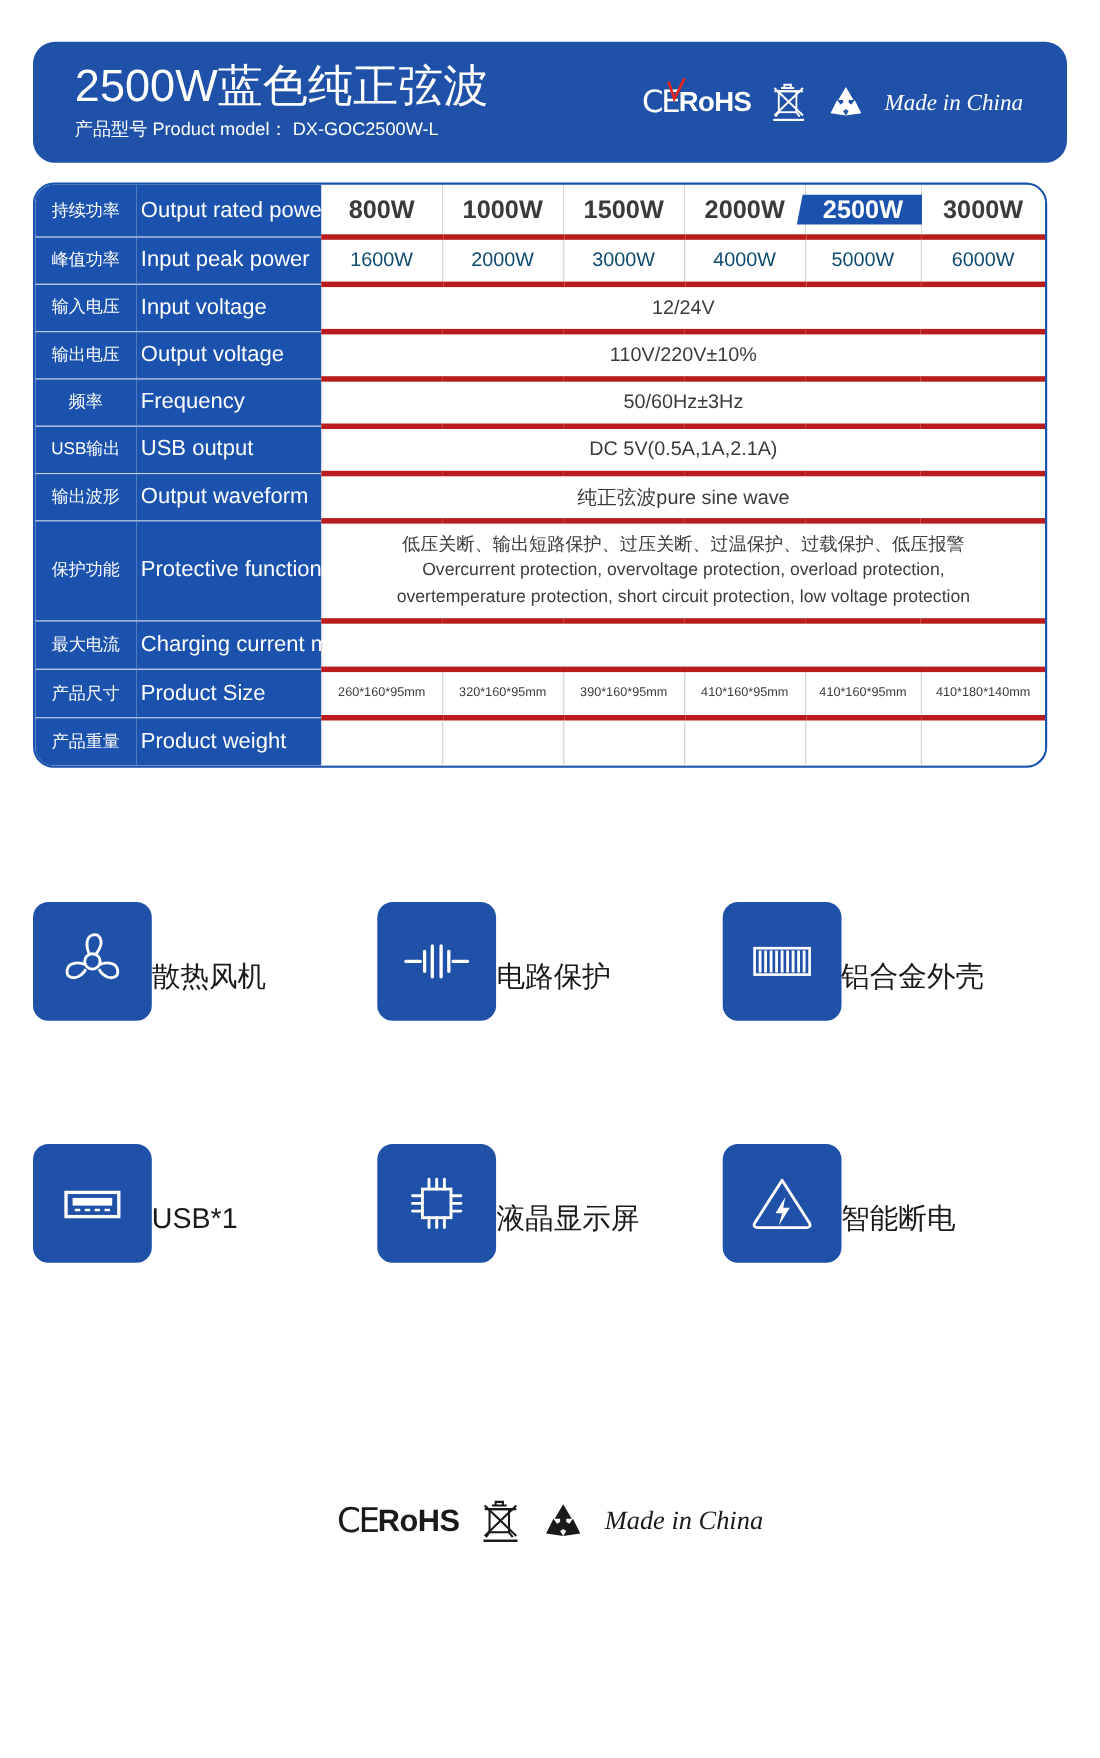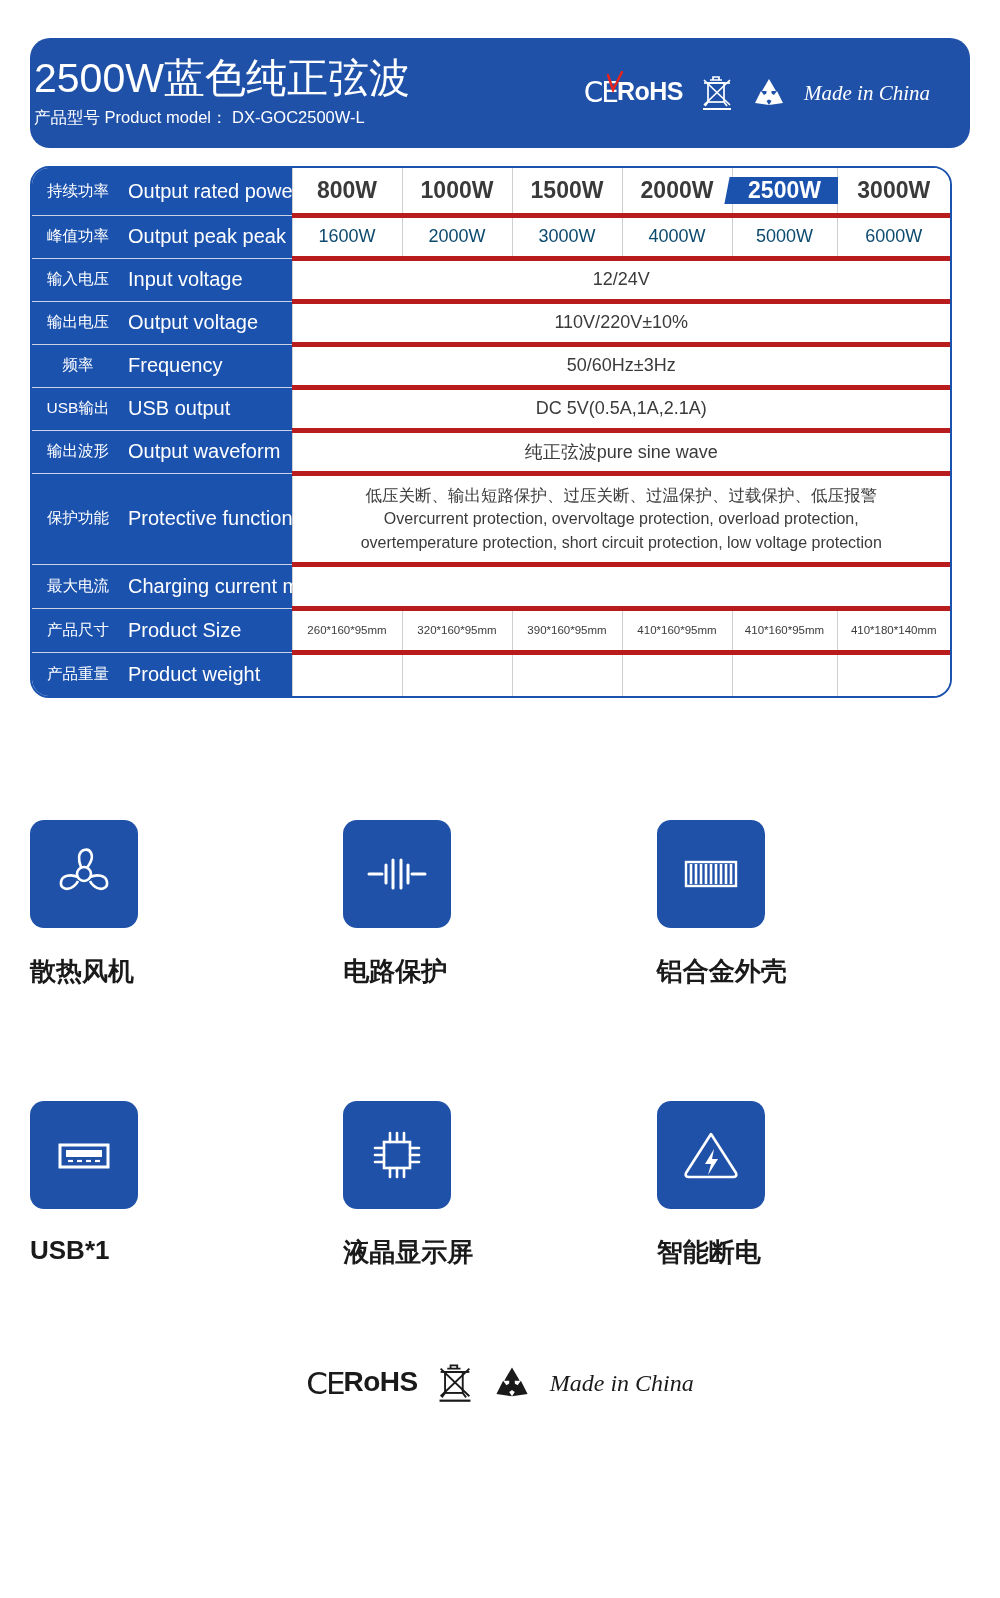--- a/index.html
+++ b/index.html
@@ -17,21 +17,21 @@
   
   .header {
     position: absolute;
     left: 30px; top: 38px;
     width: 940px; height: 110px;
     background: #1F51A8;
     border-radius: 20px;
     display: flex;
     align-items: center;
   }
-  .header-left { padding-left: 4px; flex: 0 0 auto; }
+  .header-left { padding-left: 38px; flex: 0 0 auto; }
   .header-title {
     color: #ffffff;
     font-size: 41px;
     line-height: 1.05;
     letter-spacing: 0px;
     white-space: nowrap;
   }
   .header-model {
     color: #ffffff;
     font-size: 16.5px;
@@ -40,21 +40,21 @@
   }
   .header-certs {
     margin-left: auto;
     margin-right: 40px;
     display: flex;
     align-items: center;
     gap: 17px;
   }
 
   
-  .ce-rohs { display: flex; align-items: flex-start; position: relative; }
+  .ce-rohs { display: flex; align-items: center; position: relative; }
   .ce-mark {
     font-size: 28px; font-weight: 400; line-height: 1;
     font-family: "DejaVu Sans", sans-serif;
     letter-spacing: -2px;
   }
   .rohs-word {
     font-size: 25px; font-weight: bold; line-height: 1;
     letter-spacing: -0.5px; margin-left: 0px;
   }
   .rohs-tick {
@@ -144,21 +144,21 @@
 
   
   .features {
     position: absolute;
     left: 30px; top: 820px;
     width: 940px;
     display: grid;
     grid-template-columns: repeat(3, 1fr);
     grid-row-gap: 112px;
   }
-  .feature { display: flex; flex-direction: column; align-items: flex-start; font-weight: bold; }
+  .feature { display: flex; align-items: center; }
   .feature-icon {
     width: 108px; height: 108px;
     background: #1F51A8;
     border-radius: 14px;
     display: flex; align-items: center; justify-content: center;
   }
   .feature-label {
     margin-top: 26px;
     font-size: 26px;
     color: #1a1a1a;
@@ -250,21 +250,21 @@
           <div class="hl-wrap">
             <div class="hl-bg"></div>
             <span class="hl-text">2500W</span>
           </div>
         </td>
         <td class="val rated">3000W</td>
       </tr>
 
       <tr>
         <td class="lbl-cn" style="height:43px">峰值功率</td>
-        <td class="lbl-en">Output peak peak</td>
+        <td class="lbl-en">Input peak power</td>
         <td class="val peak">1600W</td>
         <td class="val peak">2000W</td>
         <td class="val peak">3000W</td>
         <td class="val peak">4000W</td>
         <td class="val peak">5000W</td>
         <td class="val peak">6000W</td>
       </tr>
 
       <tr>
         <td class="lbl-cn" style="height:43px">输入电压</td>

